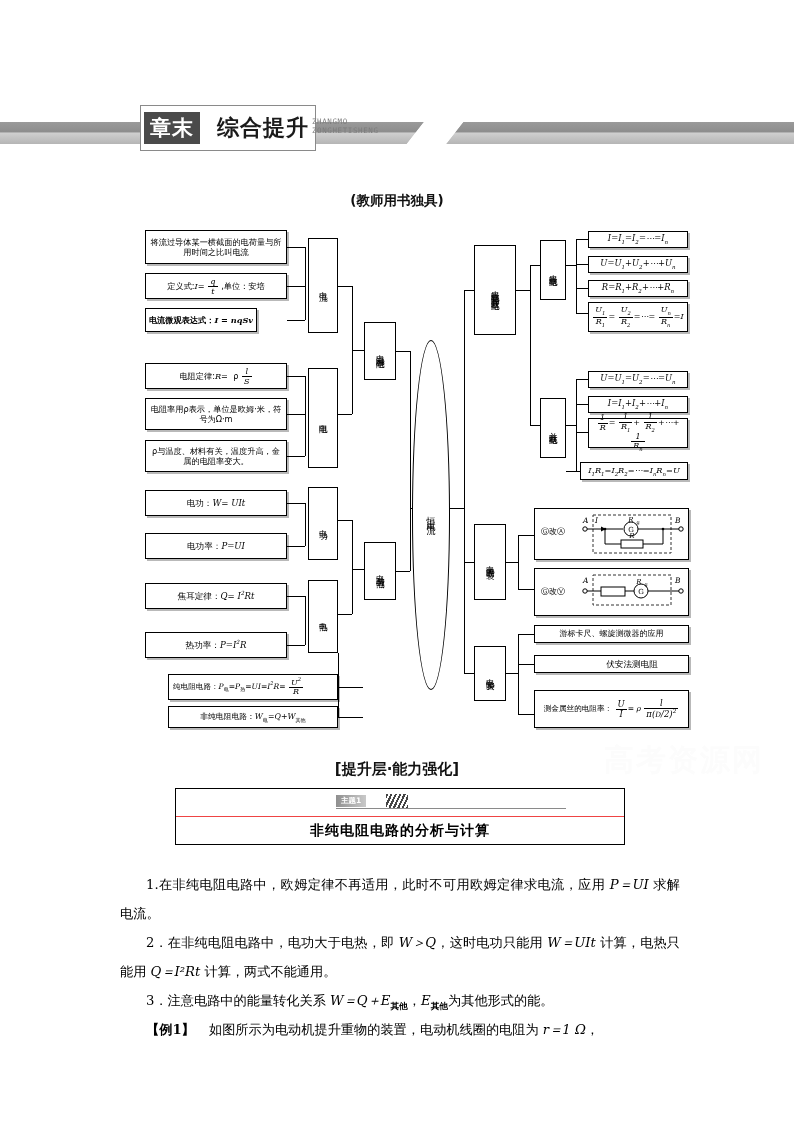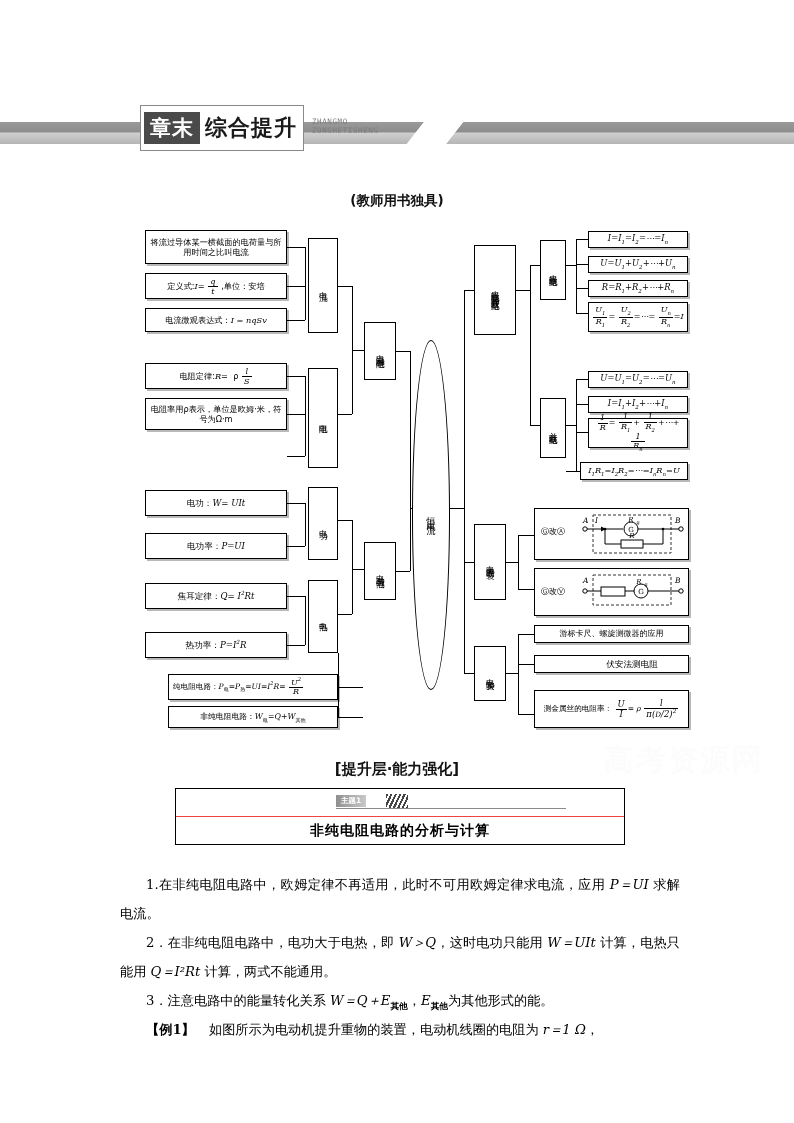--- a/index.html
+++ b/index.html
@@ -31,21 +31,21 @@
     background:#fff; border:1px solid #8a8a8a;
     padding:3px 6px 3px 3px; display:flex; align-items:center;
   }
   .banner-dark {
     background:#4a4a4a; color:#fff; font-weight:bold; font-size:21px;
     padding:2px 6px; letter-spacing:1px;
     font-family:"DejaVu Sans","Liberation Sans",sans-serif;
   }
   .banner-light {
     color:#1a1a1a; font-weight:bold; font-size:22px; letter-spacing:1px;
-    margin-left:5px;
+    margin-left:17px;
   }
   .banner-py {
     position:absolute; left:312px; top:12px;
     font-size:7.5px; line-height:9px; color:#7d7d7d; letter-spacing:.6px;
     font-family:"DejaVu Sans Mono","Liberation Mono",monospace;
   }
 
   
   .sec-head {
     position:absolute; width:794px; text-align:center;
@@ -141,33 +141,36 @@
     <div class="node shadow" style="left:145px; top:230px; width:142px; height:34px;">
       <span>将流过导体某一横截面的电荷量与所用时间之比叫电流</span>
     </div>
 
     <div class="node shadow" style="left:145px; top:273px; width:142px; height:26px;">
       <span style="font-size:8.2px;">定义式:<i class="frm">I</i>=
         <span class="fr"><span class="nu">q</span><span class="de">t</span></span>
         ,单位：安培</span>
     </div>
 
-    <div class="node shadow" style="left:145px; top:308px; width:142px; height:24px;">
+    <div class="node shadow" style="left:145px; top:308px; width:112px; height:24px;font-weight:bold;">
       <span style="font-size:8.2px;">电流微观表达式：<i class="frm">I = nqSv</i></span>
     </div>
 
     <div class="node shadow" style="left:145px; top:363px; width:142px; height:26px;">
       <span style="font-size:8.2px;">电阻定律:<i class="frm">R</i>= &nbsp;ρ
         <span class="fr"><span class="nu">l</span><span class="de">S</span></span></span>
     </div>
 
     <div class="node shadow" style="left:145px; top:398px; width:142px; height:32px;">
       <span>电阻率用ρ表示，单位是欧姆·米，符号为Ω·m</span>
     </div>
 
+    <div class="node shadow" style="left:145px; top:440px; width:142px; height:32px;">
+      <span>ρ与温度、材料有关，温度升高，金属的电阻率变大。</span>
+    </div>
 
     <div class="node shadow" style="left:145px; top:490px; width:142px; height:26px;">
       <span style="font-size:8.6px;">电功：<i class="frm">W</i>= <i class="frm">UIt</i></span>
     </div>
     <div class="node shadow" style="left:145px; top:533px; width:142px; height:26px;">
       <span style="font-size:8.6px;">电功率：<i class="frm">P=UI</i></span>
     </div>
     <div class="node shadow" style="left:145px; top:583px; width:142px; height:26px;">
       <span style="font-size:8.6px;">焦耳定律：<i class="frm">Q</i>= <i class="frm">I<sup>2</sup>Rt</i></span>
     </div>

